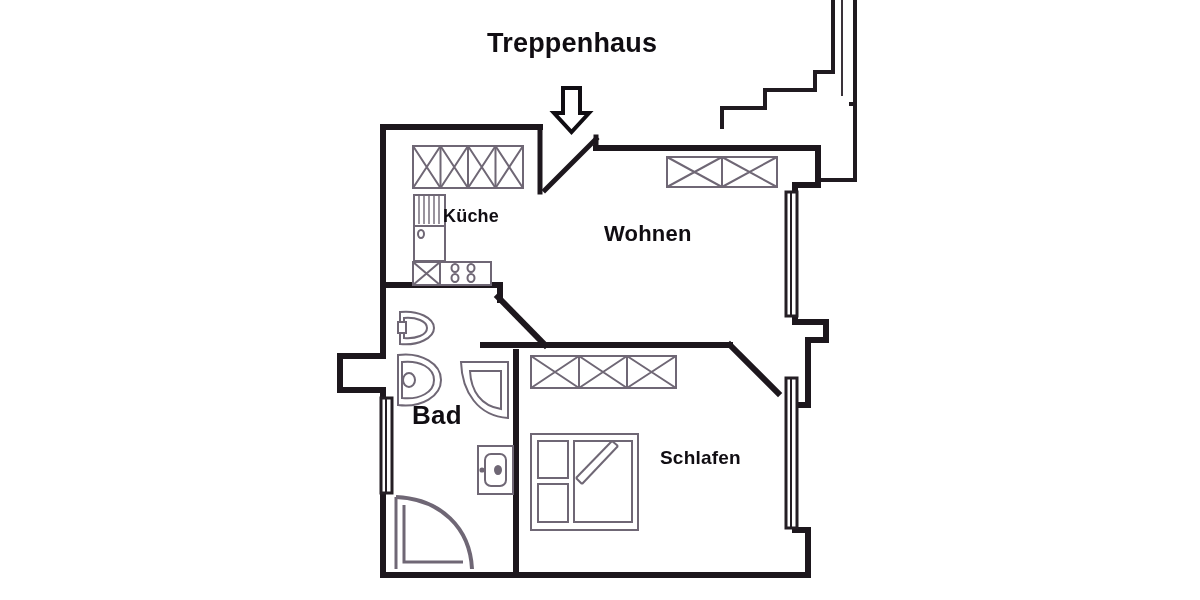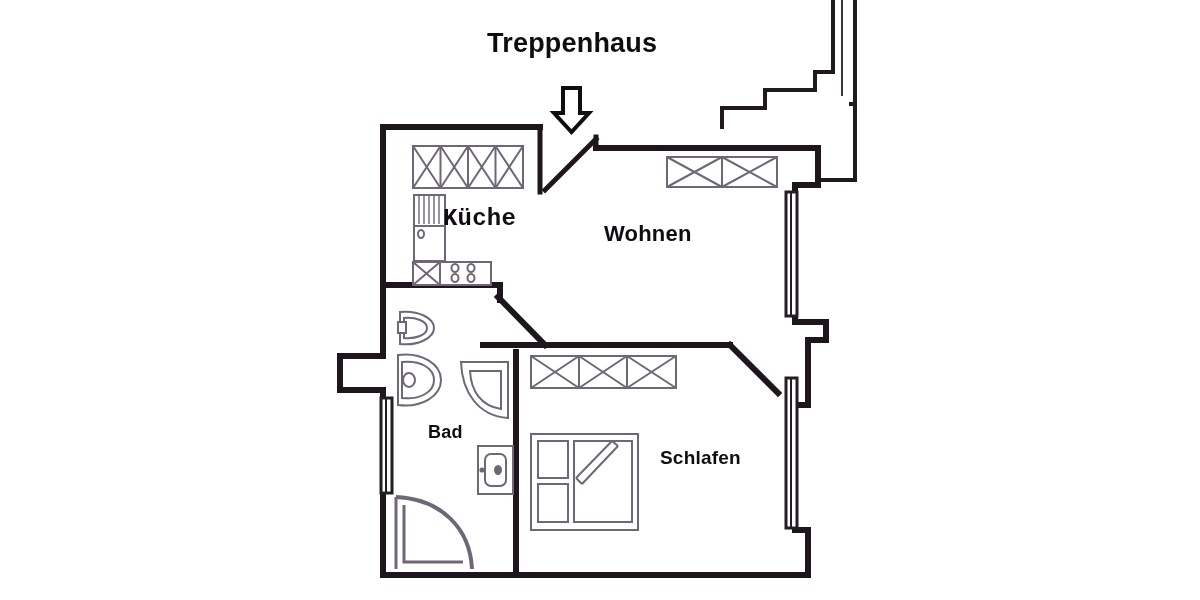--- a/index.html
+++ b/index.html
@@ -31,23 +31,23 @@
   .room-label {
     position: absolute;
     font-family: "Liberation Sans", sans-serif;
     font-weight: bold;
     color: #100d12;
     white-space: nowrap;
     letter-spacing: 0.2px;
     line-height: 1;
   }
   .lbl-treppenhaus { left: 487px; top: 30px;  font-size: 27px; }
-  .lbl-kueche      { left: 443px; top: 207px; font-size: 24px; font-family: Liberation Mono, monospace; }
+  .lbl-kueche      { left: 443px; top: 207px; font-size: 18px; }
   .lbl-wohnen      { left: 604px; top: 223px; font-size: 22px; }
-  .lbl-bad         { left: 412px; top: 423px; font-size: 18px; margin-left: 16px; }
+  .lbl-bad         { left: 412px; top: 402px; font-size: 26px; }
   .lbl-schlafen    { left: 660px; top: 448px; font-size: 19px; }
 </style>
 </head>
 <body>
 
 <div id="floorplan-root">
 
   <svg id="plan-svg" viewBox="0 0 1200 600">
 
     <g fill="none" stroke="#201a20" stroke-width="4" stroke-linejoin="miter" stroke-linecap="square">

